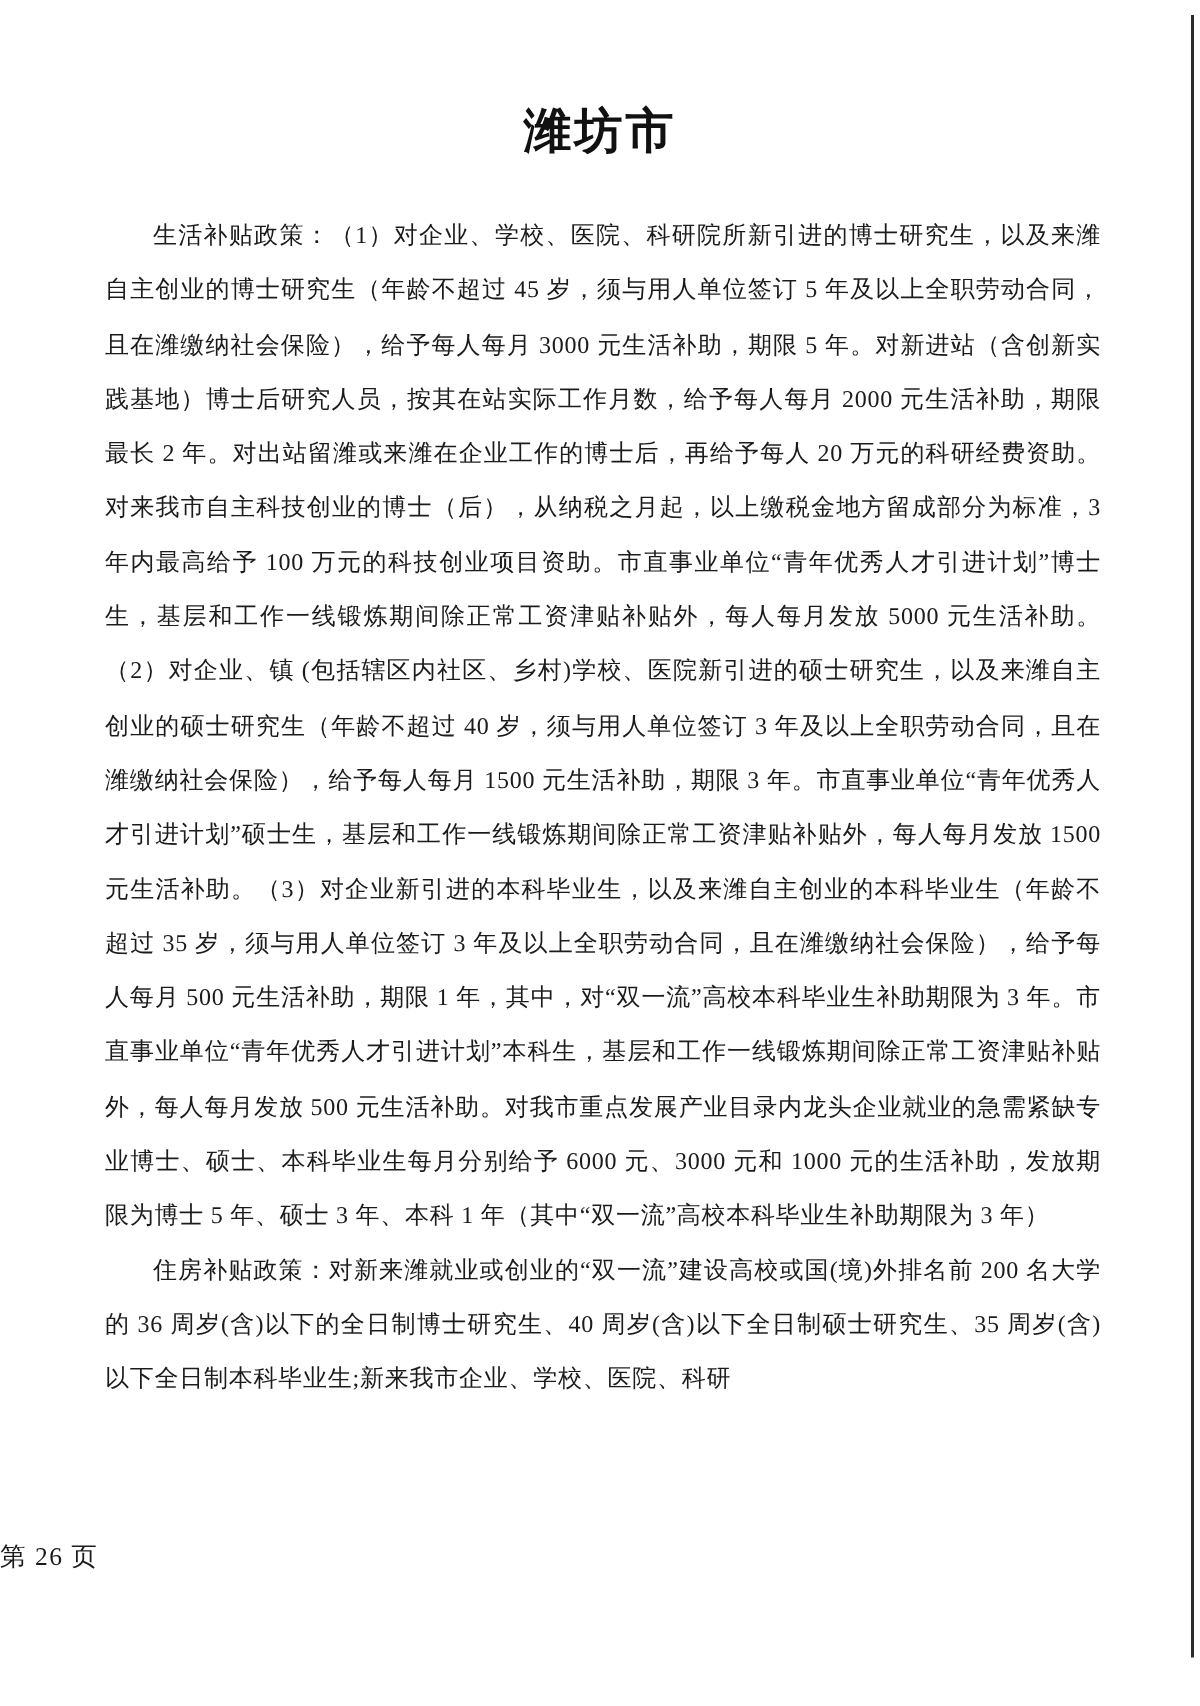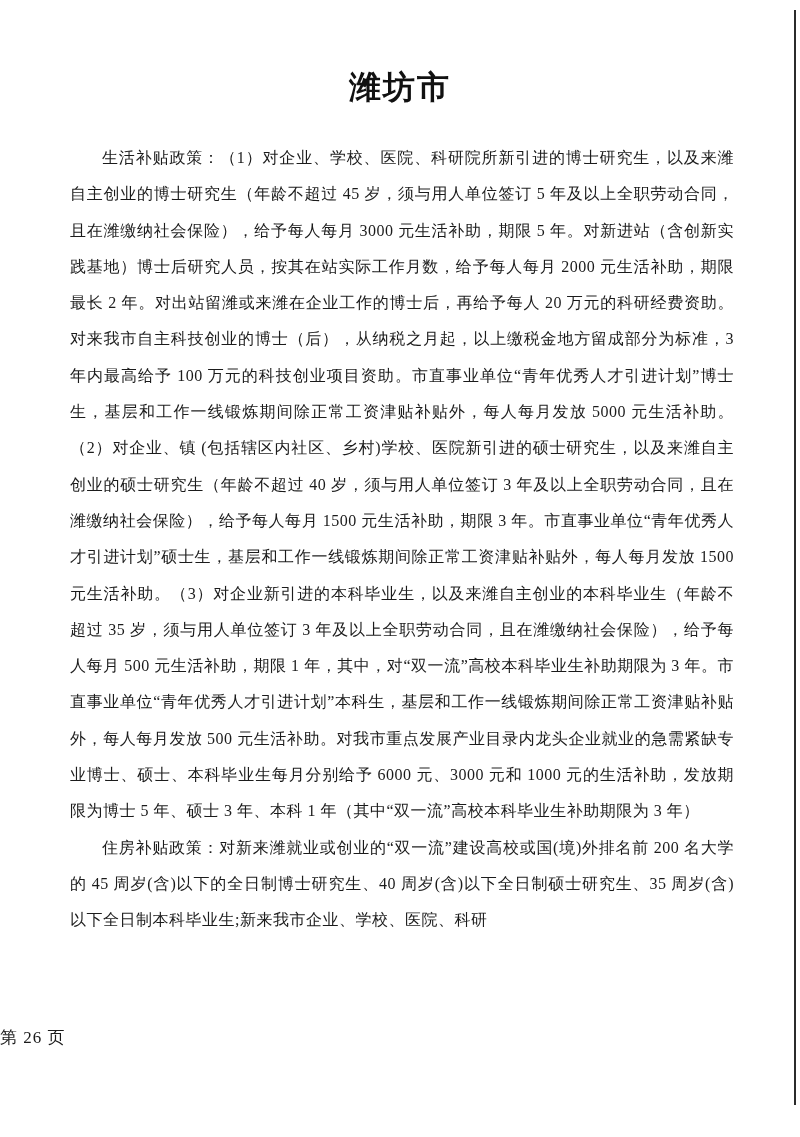--- a/index.html
+++ b/index.html
@@ -58,17 +58,17 @@
 </head>
 <body>
 
 <div class="page">
   <div class="scan-edge"></div>
 
   <h1 class="title">潍坊市</h1>
 
   <div class="content">
     <p>生活补贴政策：（1）对企业、学校、医院、科研院所新引进的博士研究生，以及来潍自主创业的博士研究生（年龄不超过 45 岁，须与用人单位签订 5 年及以上全职劳动合同，且在潍缴纳社会保险），给予每人每月 3000 元生活补助，期限 5 年。对新进站（含创新实践基地）博士后研究人员，按其在站实际工作月数，给予每人每月 2000 元生活补助，期限最长 2 年。对出站留潍或来潍在企业工作的博士后，再给予每人 20 万元的科研经费资助。对来我市自主科技创业的博士（后），从纳税之月起，以上缴税金地方留成部分为标准，3 年内最高给予 100 万元的科技创业项目资助。市直事业单位“青年优秀人才引进计划”博士生，基层和工作一线锻炼期间除正常工资津贴补贴外，每人每月发放 5000 元生活补助。（2）对企业、镇 (包括辖区内社区、乡村)学校、医院新引进的硕士研究生，以及来潍自主创业的硕士研究生（年龄不超过 40 岁，须与用人单位签订 3 年及以上全职劳动合同，且在潍缴纳社会保险），给予每人每月 1500 元生活补助，期限 3 年。市直事业单位“青年优秀人才引进计划”硕士生，基层和工作一线锻炼期间除正常工资津贴补贴外，每人每月发放 1500 元生活补助。（3）对企业新引进的本科毕业生，以及来潍自主创业的本科毕业生（年龄不超过 35 岁，须与用人单位签订 3 年及以上全职劳动合同，且在潍缴纳社会保险），给予每人每月 500 元生活补助，期限 1 年，其中，对“双一流”高校本科毕业生补助期限为 3 年。市直事业单位“青年优秀人才引进计划”本科生，基层和工作一线锻炼期间除正常工资津贴补贴外，每人每月发放 500 元生活补助。对我市重点发展产业目录内龙头企业就业的急需紧缺专业博士、硕士、本科毕业生每月分别给予 6000 元、3000 元和 1000 元的生活补助，发放期限为博士 5 年、硕士 3 年、本科 1 年（其中“双一流”高校本科毕业生补助期限为 3 年）</p>
-    <p>住房补贴政策：对新来潍就业或创业的“双一流”建设高校或国(境)外排名前 200 名大学的 45 周岁(含)以下的全日制博士研究生、40 周岁(含)以下全日制硕士研究生、35 周岁(含)以下全日制本科毕业生;新来我市企业、学校、医院、科研</p>
+    <p>住房补贴政策：对新来潍就业或创业的“双一流”建设高校或国(境)外排名前 200 名大学的 36 周岁(含)以下的全日制博士研究生、40 周岁(含)以下全日制硕士研究生、35 周岁(含)以下全日制本科毕业生;新来我市企业、学校、医院、科研</p>
   </div>
 
   <div class="footer">第 26 页</div>
 </div>
 
 </body></html>

